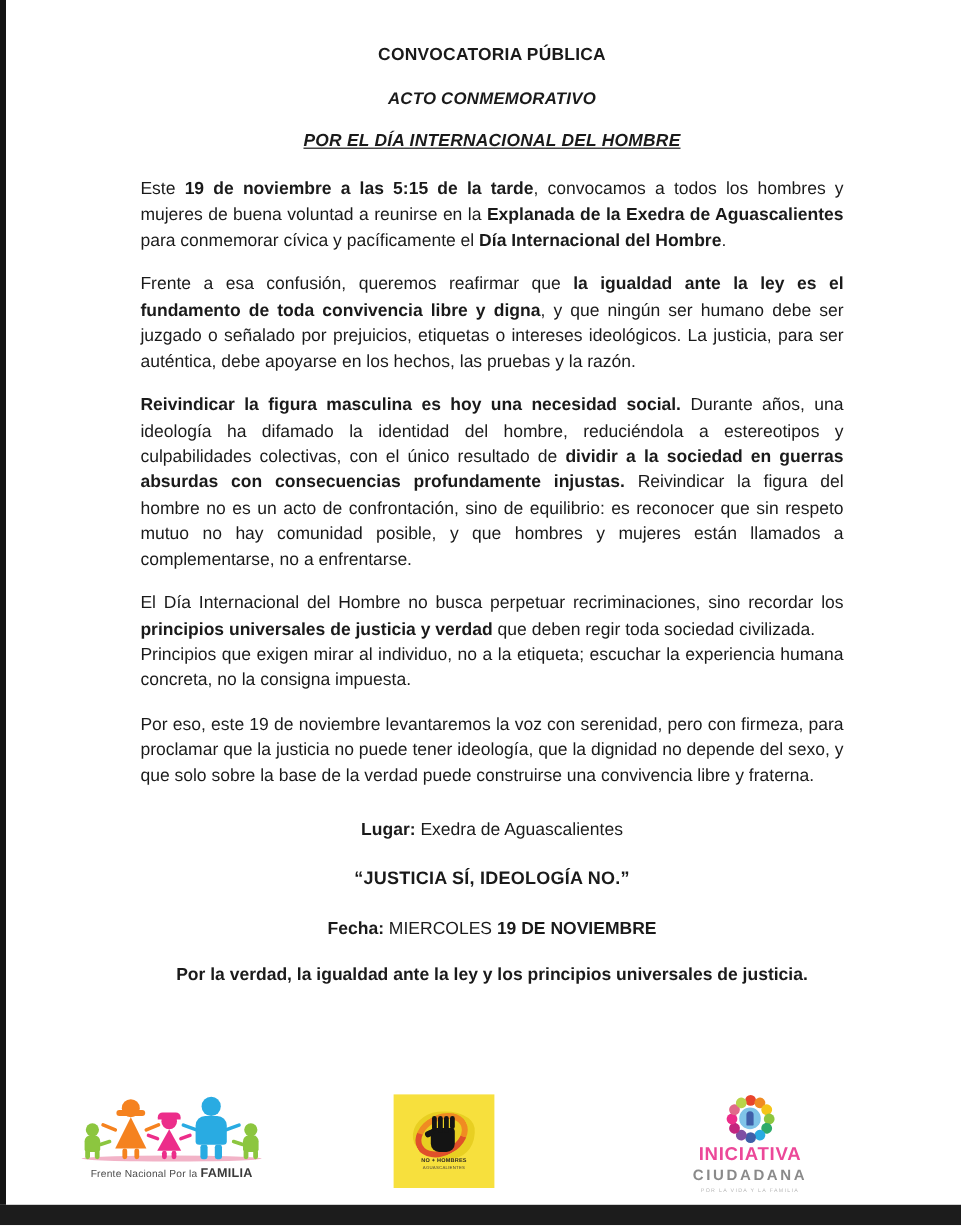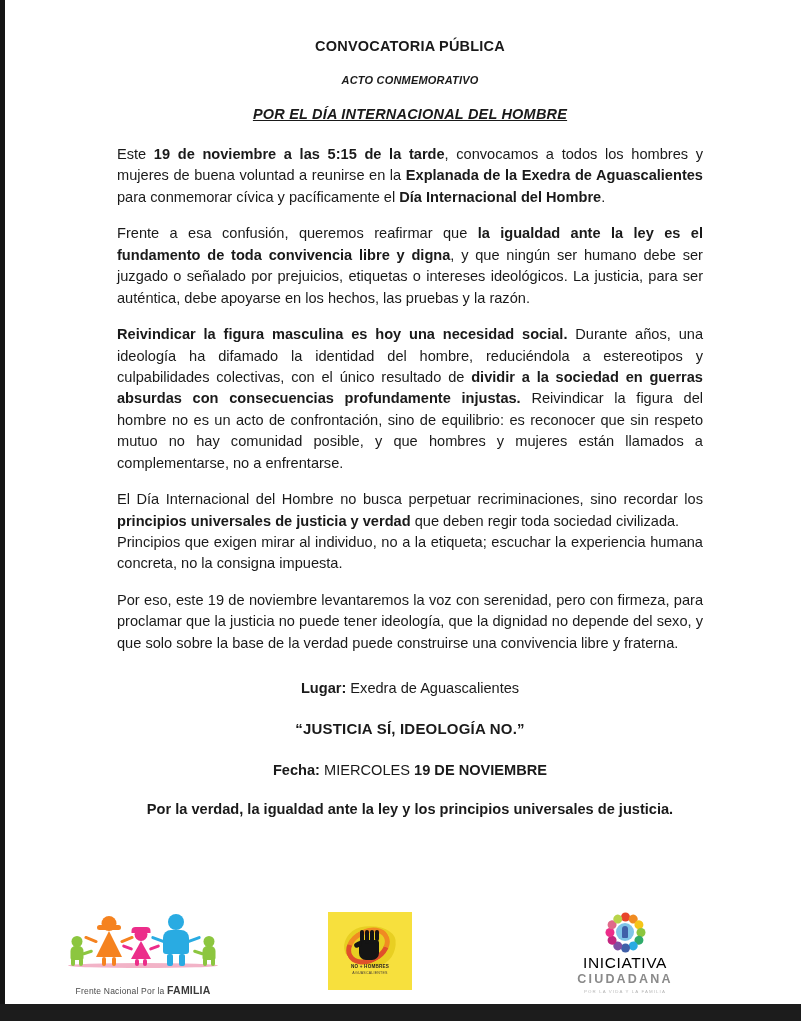--- a/index.html
+++ b/index.html
@@ -59,21 +59,21 @@
     text-align: center;
     font-weight: bold;
     font-size: 14.5px;
     letter-spacing: 0.2px;
     margin: 0 0 20px 0;
   }
   .h-sub {
     text-align: center;
     font-weight: bold;
     font-style: italic;
-    font-size: 11px;
+    font-size: 14px;
     letter-spacing: 0.2px;
     margin: 0 0 20px 0;
   }
   .h-sub2 {
     text-align: center;
     font-weight: bold;
     font-style: italic;
     font-size: 14.5px;
     letter-spacing: 0.2px;
     margin: 0 0 22px 0;
@@ -124,21 +124,21 @@
   }
   .logo {
     position: absolute;
     top: 0;
   }
 
   
   .logo-family { left: 48px; width: 170px; }
   .family-art { position: relative; width: 170px; height: 58px; }
   .family-caption {
-    margin-top: 14px;
+    margin-top: 2px;
     font-size: 8.5px;
     color: #4a4a4a;
     text-align: center;
     letter-spacing: 0.2px;
     white-space: nowrap;
   }
   .family-caption .fam-strong { font-weight: bold; font-size: 10.5px; color: #3a3a3a; }
   .ground {
     position: absolute;
     left: 10px; bottom: 2px;
@@ -243,22 +243,22 @@
   }
   .ini-core-fig {
     position: absolute;
     left: 6px; top: 3px;
     width: 6px; height: 12px;
     background: #3f5fa8;
     border-radius: 3px 3px 1px 1px;
   }
   .ini-title {
     font-size: 15.5px;
-    font-weight: normal;
-    color: #000000;
+    font-weight: bold;
+    color: #ec4899;
     letter-spacing: 0.6px;
     line-height: 1;
   }
   .ini-sub {
     font-size: 12.5px;
     font-weight: bold;
     color: #8a8a8a;
     letter-spacing: 2.2px;
     line-height: 1.2;
     margin-top: 1px;

